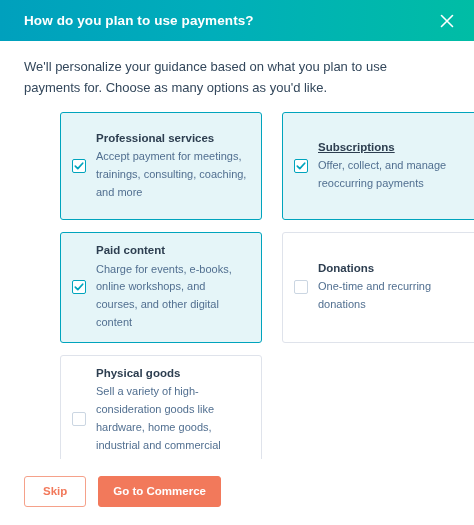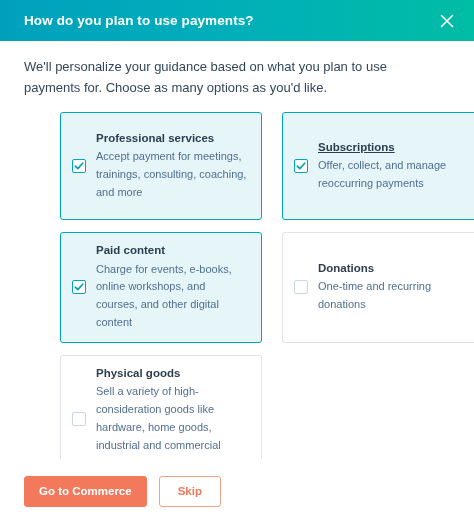--- a/index.html
+++ b/index.html
@@ -214,17 +214,17 @@
         <span class="option-text">
           <span class="option-title" style="display: block;">Physical goods</span>
           <span class="option-desc" style="display: block;">Sell a variety of high-consideration goods like hardware, home goods, industrial and commercial supplies, and equipment</span>
         </span>
       </div>
 
     </div>
   </div>
 
   <div class="modal-footer">
+    <button class="btn btn-secondary">Skip</button>
     <button class="btn btn-primary">Go to Commerce</button>
-    <button class="btn btn-secondary">Skip</button>
   </div>
 
 </div>
 
 </body></html>

